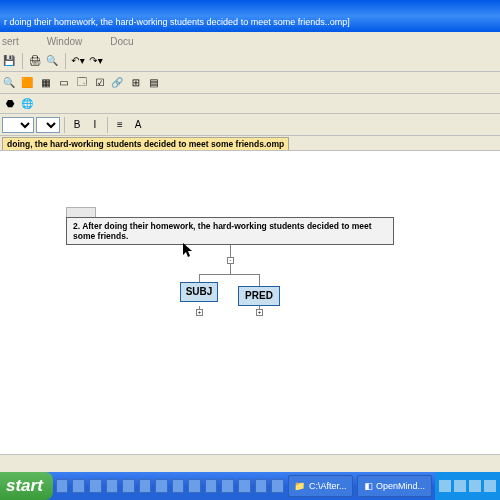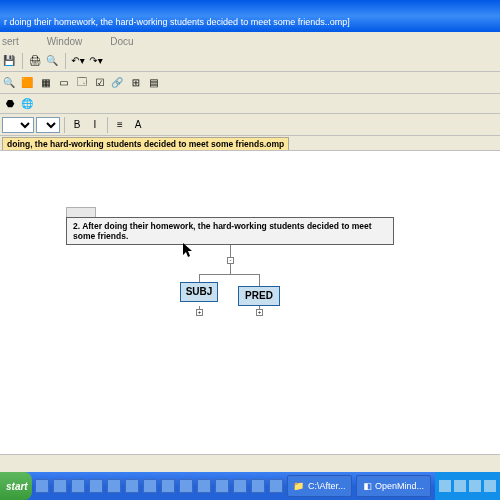--- a/index.html
+++ b/index.html
@@ -18,21 +18,21 @@
 .sentence-box { position: absolute; left: 66px; top: 66px; width: 328px; height: 28px; border: 1px solid #606060; background: #f2f2f2; display: flex; align-items: center; padding: 4px 6px; font-size: 8.5px; font-weight: bold; }
 .sentence-tab { position: absolute; left: 66px; top: 56px; width: 30px; height: 10px; background: #e8e8e8; border: 1px solid #b0b0b0; border-bottom: none; }
 .cursor-arrow { position: absolute; left: 183px; top: 92px; width: 12px; height: 16px; pointer-events: none; }
 .tree-line-v { position: absolute; background: #808080; width: 1px; }
 .tree-line-h { position: absolute; background: #808080; height: 1px; }
 .expand-box { position: absolute; width: 7px; height: 7px; border: 1px solid #808080; background: #fff; font-size: 6px; line-height: 5px; text-align: center; }
 .node-box { position: absolute; border: 1px solid #2060a0; background: #c8dff0; font-size: 10px; font-weight: bold; text-align: center; line-height: 18px; height: 20px; }
 .hscroll { position: absolute; bottom: 0; left: 0; right: 0; height: 15px; background: #ece9d8; display: flex; align-items: center; }
 .hscroll-track { position: absolute; left: 90px; width: 310px; height: 13px; background: #f0f0f0; border: 1px solid #d4d0c8; }
 .taskbar { position: absolute; bottom: 0; left: 0; right: 0; height: 28px; background: linear-gradient(to bottom, #3c81f3 0%, #2462d8 50%, #2462d8 100%); display: flex; align-items: center; padding: 0; gap: 2px; }
-.start-btn { background: linear-gradient(to bottom, #5eb85e 0%, #3a9b3a 100%); color: #fff; height: 28px; padding: 0 4px 0 6px; display: flex; align-items: center; font-weight: bold; font-size: 10px; font-style: italic; border-radius: 0 8px 8px 0; }
+.start-btn { background: linear-gradient(to bottom, #5eb85e 0%, #3a9b3a 100%); color: #fff; height: 28px; padding: 0 10px 0 6px; display: flex; align-items: center; font-weight: bold; font-size: 17px; font-style: italic; border-radius: 0 8px 8px 0; }
 .ql-icon { width: 14px; height: 14px; margin: 0 1px; background: #6a9ee8; border: 1px solid #3a6abf; }
 .task-btn { background: #3d7ae0; color: #fff; height: 22px; padding: 0 6px; display: flex; align-items: center; font-size: 9px; border-radius: 2px; border: 1px solid #2a5bb8; margin: 0 1px; }
 .tray { margin-left: auto; background: #1290e9; height: 28px; display: flex; align-items: center; padding: 0 4px; gap: 3px; }
 .tray-icon { width: 12px; height: 12px; background: #8cc8f0; }
 .statusbar { position: absolute; bottom: 28px; left: 0; right: 0; height: 18px; background: #ece9d8; border-top: 1px solid #c0c0c0; }
 </style>
 </head>
 <body>
 
 <div class="titlebar">r doing their homework, the hard-working students decided to meet some friends..omp]</div>

